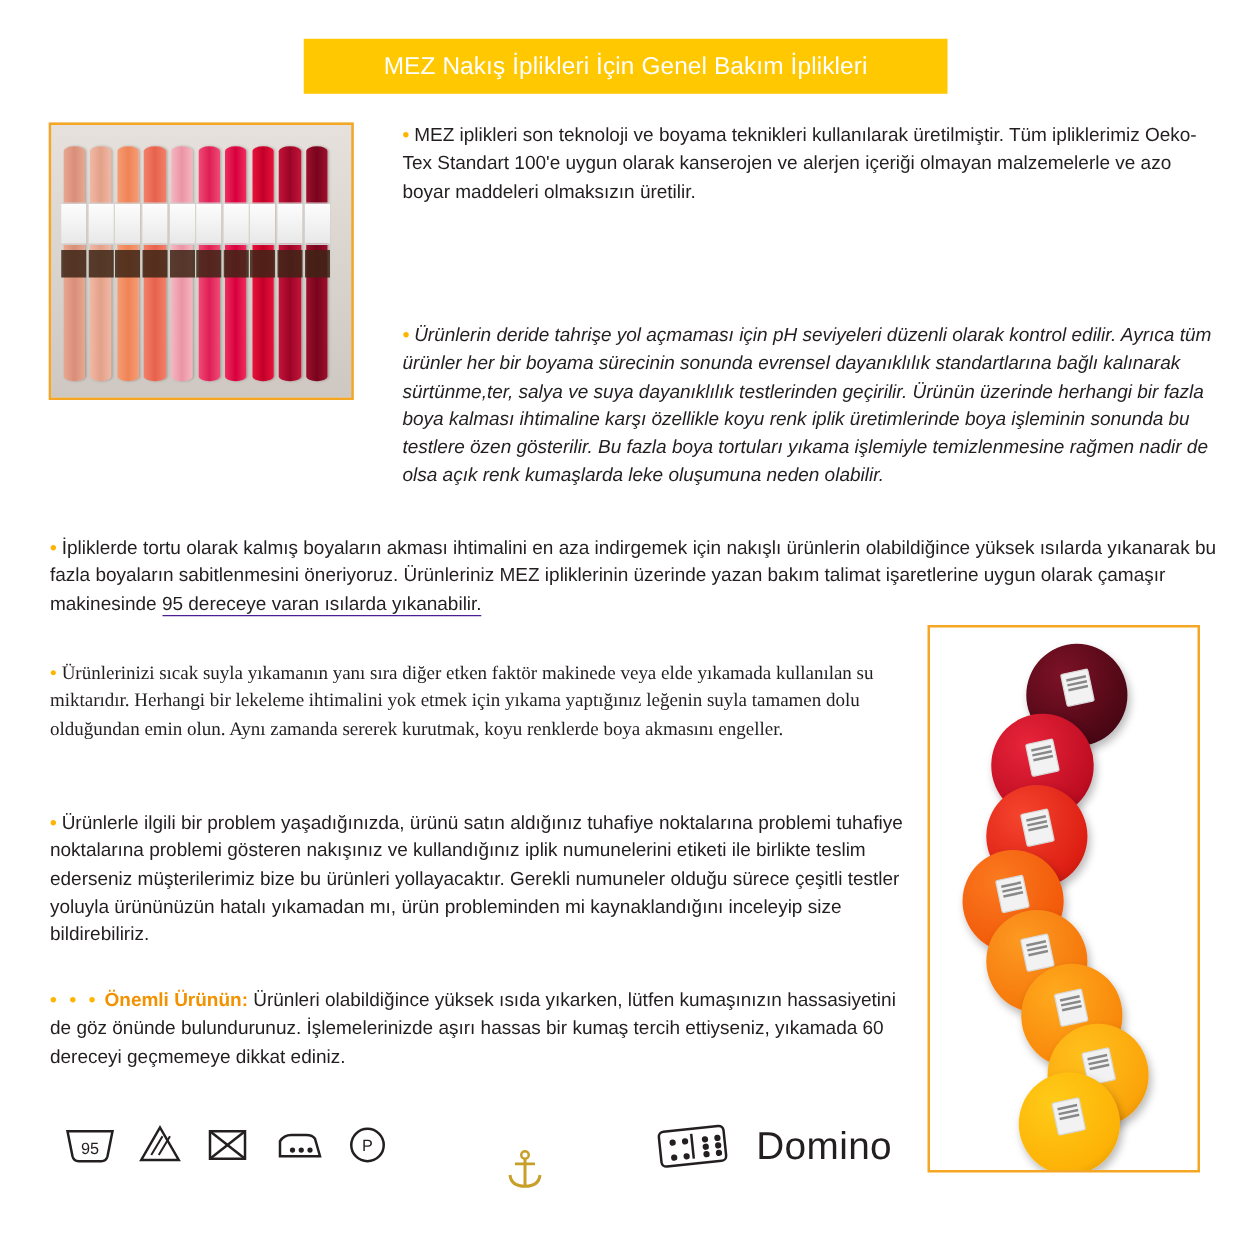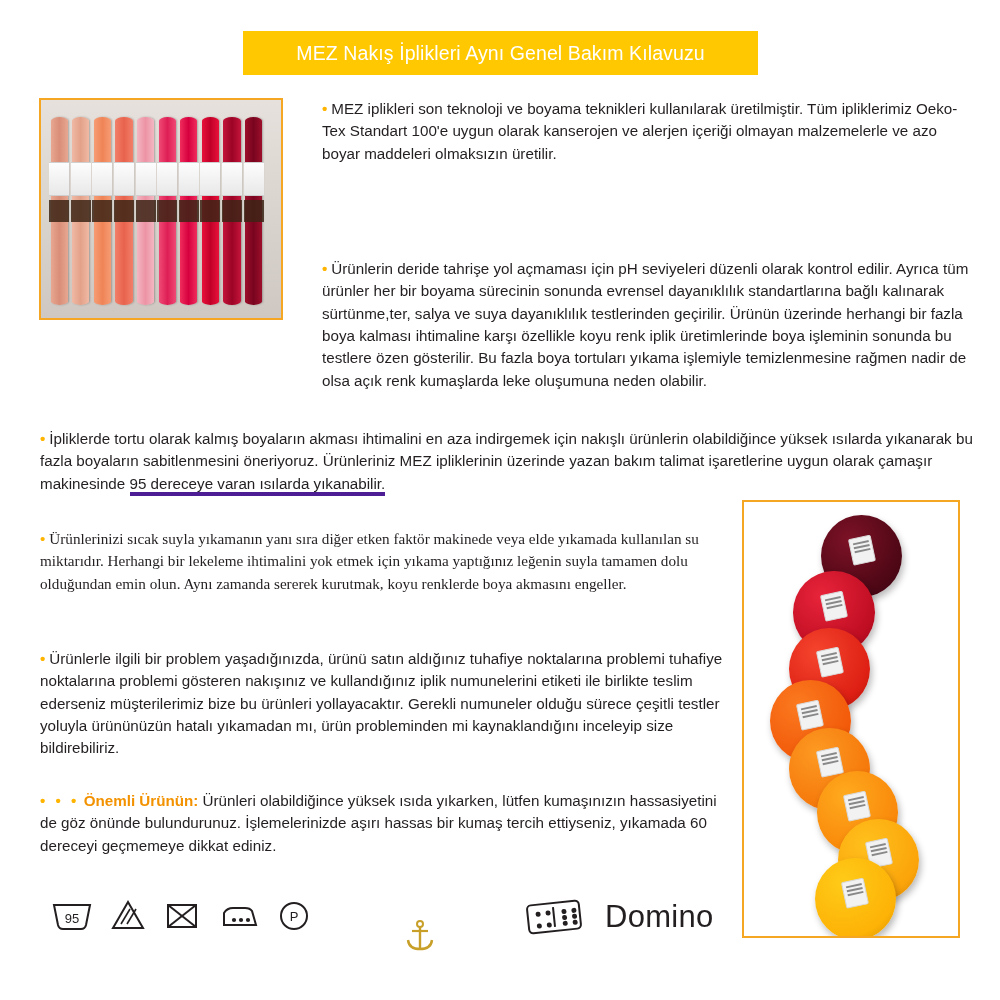--- a/index.html
+++ b/index.html
@@ -133,21 +133,21 @@
     line-height: 1.47;
     color: #231f20;
     text-align: left;
   }
   .para .bullet {
     color: #ffb400;
     font-weight: bold;
     margin-right: 4px;
   }
   .underline-link {
-    border-bottom: 4px solid #4c1d95;
+    border-bottom: 1px solid #4c1d95;
     margin-top: 36px;
   }
   .warn-label {
     color: #f39200;
     font-weight: bold;
   }
   .warn-dots {
     color: #ffb400;
     letter-spacing: 3px;
     font-weight: bold;
@@ -240,21 +240,21 @@
     border-radius: 50%;
     background: #231f20;
   }
 </style>
 </head>
 <body>
 
 <div class="page">
 
   <div class="title-banner">
-    <span class="title-text">MEZ Nakış İplikleri Aynı Genel Bakım Kılavuzu</span>
+    <span class="title-text">MEZ Nakış İplikleri İçin Genel Bakım İplikleri</span>
   </div>
 
   <div class="photo-left">
     <div class="bg"></div>
     <div class="skein" style="left:4%;  background:linear-gradient(90deg,#e8a791,#d98e78,#e8a791);">
         <div class="band"></div>
         <div class="band2"></div>
       </div>
     <div class="skein" style="left:13%; background:linear-gradient(90deg,#f0b9a4,#e3a189,#f0b9a4);">
         <div class="band"></div>
@@ -319,21 +319,21 @@
     <div class="ball" style="left:33%; top:82%; width:38%; height:19%; background:radial-gradient(circle at 35% 30%, #ffcb18, #fdb206 70%, #d08c03);">
         <div class="lbl"></div>
       </div>
   </div>
 
   <div class="para" style="left:322px; top:98px; width:655px;">
     <span class="bullet">•</span><span>MEZ iplikleri son teknoloji ve boyama teknikleri kullanılarak üretilmiştir. Tüm ipliklerimiz Oeko-Tex Standart 100'e uygun olarak kanserojen ve alerjen içeriği olmayan malzemelerle ve azo boyar maddeleri olmaksızın üretilir.</span>
   </div>
 
 
-  <div class="para" style="left:322px; top:258px; width:657px;">
+  <div class="para" style="left:322px; top:258px; width:657px;font-style:italic;">
     <span class="bullet">•</span><span style="display:inline;">Ürünlerin deride tahrişe yol açmaması için pH seviyeleri düzenli olarak kontrol edilir. Ayrıca tüm ürünler her bir boyama sürecinin sonunda evrensel dayanıklılık standartlarına bağlı kalınarak sürtünme,ter, salya ve suya dayanıklılık testlerinden geçirilir. Ürünün üzerinde herhangi bir fazla boya kalması ihtimaline karşı özellikle koyu renk iplik üretimlerinde boya işleminin sonunda bu testlere özen gösterilir. Bu fazla boya tortuları yıkama işlemiyle temizlenmesine rağmen nadir de olsa açık renk kumaşlarda leke oluşumuna neden olabilir.</span>
   </div>
   <div style="position:absolute; left:0; top:320px; width:322px; height:68px;"></div>
 
   <div class="para" style="left:40px; top:428px; width:940px;">
     <span class="bullet">•</span><span>İpliklerde tortu olarak kalmış boyaların akması ihtimalini en aza indirgemek için nakışlı ürünlerin olabildiğince yüksek ısılarda yıkanarak bu fazla boyaların sabitlenmesini öneriyoruz. Ürünleriniz MEZ ipliklerinin üzerinde yazan bakım talimat işaretlerine uygun olarak çamaşır makinesinde </span><span class="underline-link">95 dereceye varan ısılarda yıkanabilir.</span>
   </div>
 
   <div class="para" style="left:40px; top:528px; width:690px;font-family:Liberation Serif, serif;">
     <span class="bullet">•</span><span>Ürünlerinizi sıcak suyla yıkamanın yanı sıra diğer etken faktör makinede veya elde yıkamada kullanılan su miktarıdır. Herhangi bir lekeleme ihtimalini yok etmek için yıkama yaptığınız leğenin suyla tamamen dolu olduğundan emin olun. Aynı zamanda sererek kurutmak, koyu renklerde boya akmasını engeller.</span>

